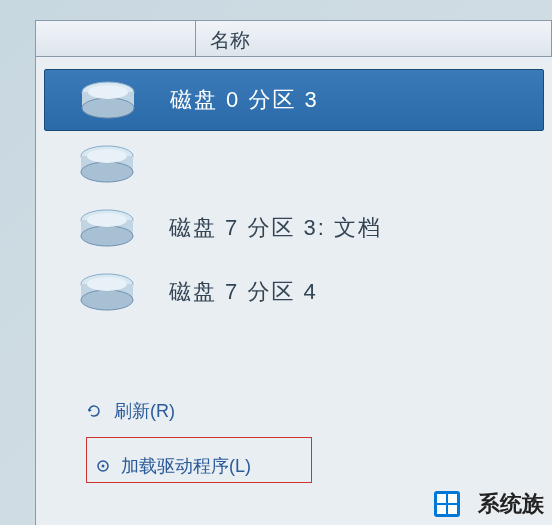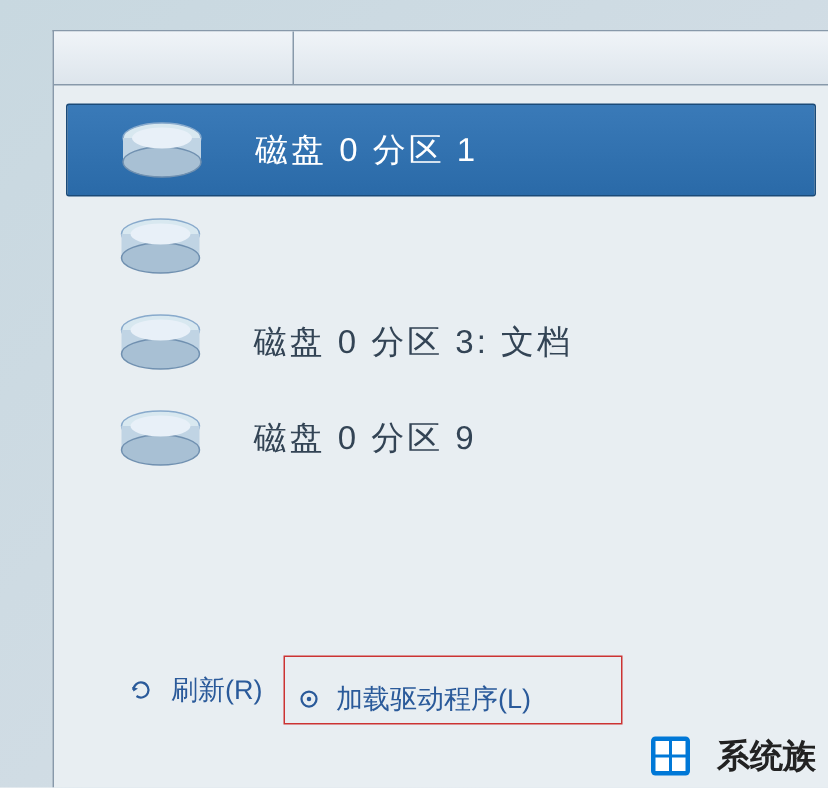--- a/index.html
+++ b/index.html
@@ -66,21 +66,21 @@
       font-size: 22px;
       color: #334455;
       letter-spacing: 2px;
       margin-left: 20px;
     }
     .bottom-links {
       position: absolute;
       bottom: 42px;
       left: 50px;
       display: flex;
-      flex-direction: row;
+      flex-direction: column;
       gap: 14px;
     }
     .link-item {
       display: flex;
       align-items: center;
       gap: 8px;
       color: #2a5a9a;
       font-size: 18px;
       cursor: pointer;
     }
@@ -121,34 +121,35 @@
       background: #fff;
     }
   </style>
 </head>
 <body>
 
 <div class="window-frame">
 
   <div class="header-row">
     <div class="header-spacer"></div>
+    <div class="header-col">名称</div>
   </div>
 
   <div class="list-container">
 
     <div class="list-row selected">
       <div class="drive-icon-wrap">
         <svg width="64" height="40" viewBox="0 0 64 40">
           <ellipse cx="32" cy="12" rx="26" ry="10" fill="#d8e8f0" stroke="#88aacc" stroke-width="1"></ellipse>
           <rect x="6" y="12" width="52" height="16" fill="#c0d4e4"></rect>
           <ellipse cx="32" cy="28" rx="26" ry="10" fill="#a8c0d4" stroke="#7090b0" stroke-width="1"></ellipse>
           <ellipse cx="32" cy="12" rx="20" ry="7" fill="#e8f0f8"></ellipse>
         </svg>
       </div>
-      <div class="row-label">磁盘 0 分区 1</div>
+      <div class="row-label">磁盘 0 分区 3</div>
     </div>
 
     <div class="list-row">
       <div class="drive-icon-wrap">
         <svg width="64" height="40" viewBox="0 0 64 40">
           <ellipse cx="32" cy="12" rx="26" ry="10" fill="#d8e8f0" stroke="#88aacc" stroke-width="1"></ellipse>
           <rect x="6" y="12" width="52" height="16" fill="#c0d4e4"></rect>
           <ellipse cx="32" cy="28" rx="26" ry="10" fill="#a8c0d4" stroke="#7090b0" stroke-width="1"></ellipse>
           <ellipse cx="32" cy="12" rx="20" ry="7" fill="#e8f0f8"></ellipse>
         </svg>
@@ -157,33 +158,33 @@
 
     <div class="list-row">
       <div class="drive-icon-wrap">
         <svg width="64" height="40" viewBox="0 0 64 40">
           <ellipse cx="32" cy="12" rx="26" ry="10" fill="#d8e8f0" stroke="#88aacc" stroke-width="1"></ellipse>
           <rect x="6" y="12" width="52" height="16" fill="#c0d4e4"></rect>
           <ellipse cx="32" cy="28" rx="26" ry="10" fill="#a8c0d4" stroke="#7090b0" stroke-width="1"></ellipse>
           <ellipse cx="32" cy="12" rx="20" ry="7" fill="#e8f0f8"></ellipse>
         </svg>
       </div>
-      <div class="row-label">磁盘 0 分区 3: 文档</div>
+      <div class="row-label">磁盘 7 分区 3: 文档</div>
     </div>
 
     <div class="list-row">
       <div class="drive-icon-wrap">
         <svg width="64" height="40" viewBox="0 0 64 40">
           <ellipse cx="32" cy="12" rx="26" ry="10" fill="#d8e8f0" stroke="#88aacc" stroke-width="1"></ellipse>
           <rect x="6" y="12" width="52" height="16" fill="#c0d4e4"></rect>
           <ellipse cx="32" cy="28" rx="26" ry="10" fill="#a8c0d4" stroke="#7090b0" stroke-width="1"></ellipse>
           <ellipse cx="32" cy="12" rx="20" ry="7" fill="#e8f0f8"></ellipse>
         </svg>
       </div>
-      <div class="row-label">磁盘 0 分区 9</div>
+      <div class="row-label">磁盘 7 分区 4</div>
     </div>
 
   </div>
 
   <div class="bottom-links">
     <div class="link-item">
       <span class="link-icon">
         <svg width="18" height="14" viewBox="0 0 18 14">
           <path d="M2 7 A5 5 0 1 1 4 11" fill="none" stroke="#2a5a9a" stroke-width="1.5"></path>
           <path d="M1 5 L2 8 L5 6 Z" fill="#2a5a9a"></path>

